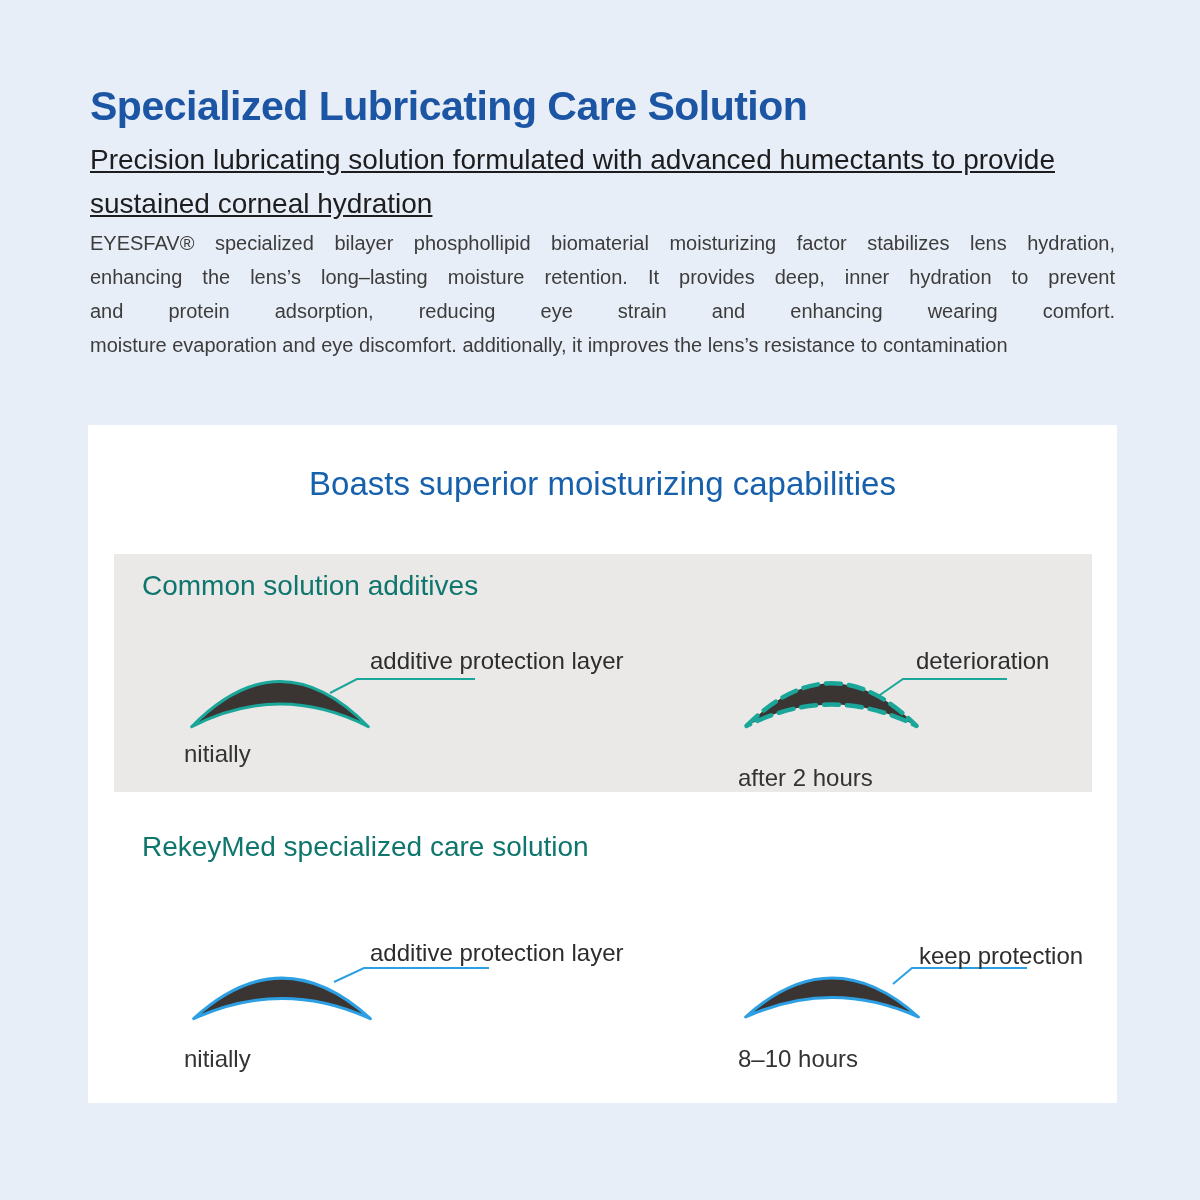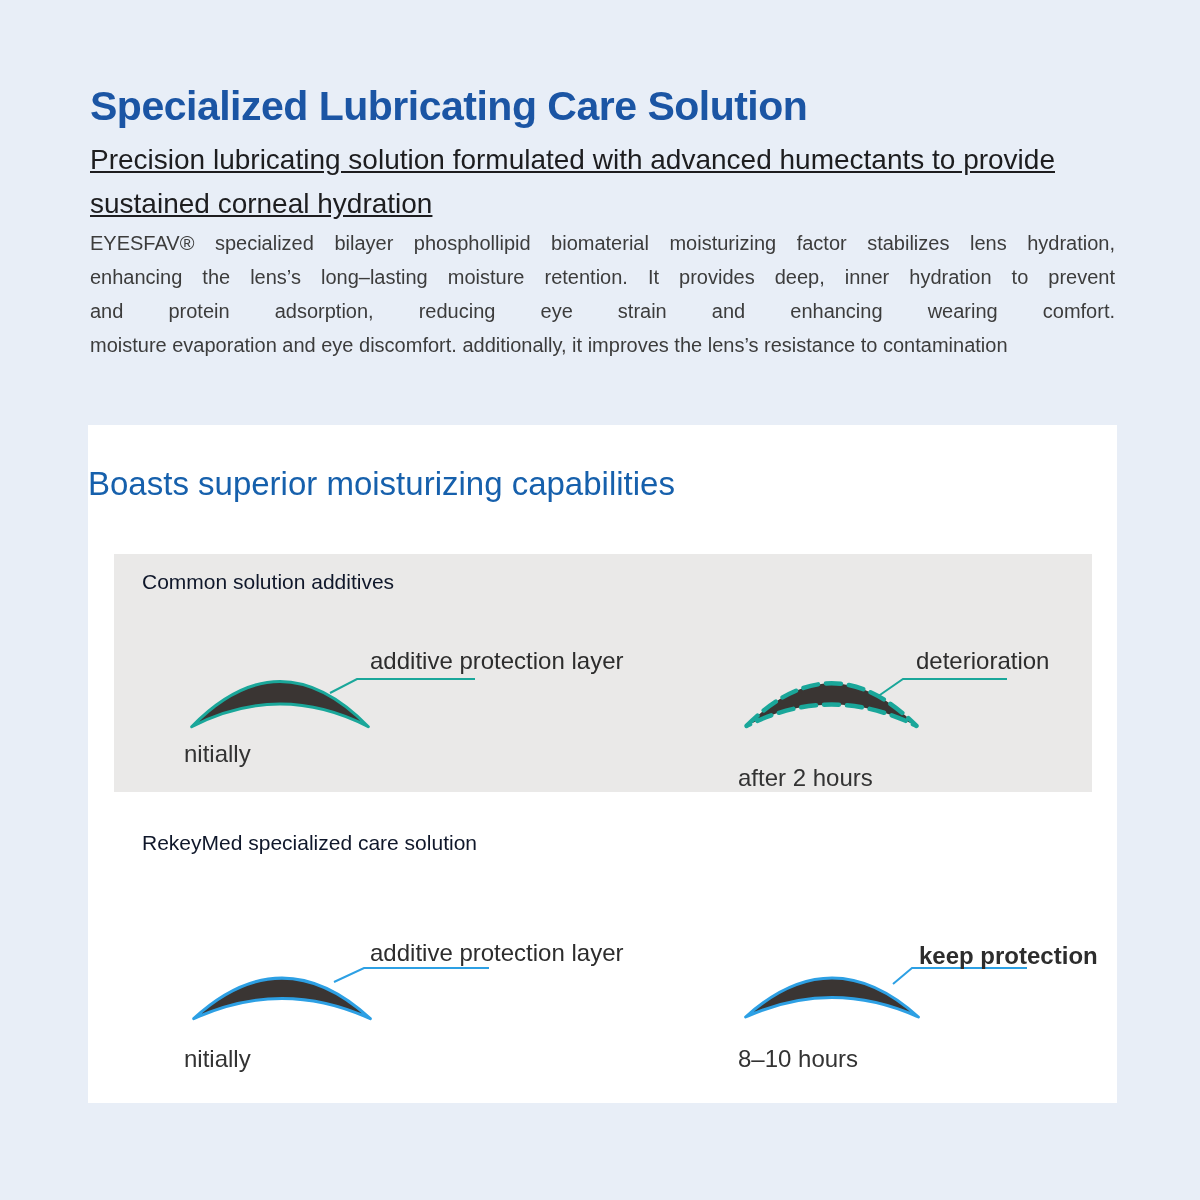--- a/index.html
+++ b/index.html
@@ -29,28 +29,29 @@
   .body-line{text-align:justify;text-align-last:justify;}
   .body-line:last-child{text-align:justify;text-align-last:left;}
 
   
   .card{
     left:88px;top:425px;width:1029px;height:678px;
     background:#ffffff;
   }
   .card-title{
     left:0;top:40px;width:100%;
+    text-align:center;
     font-size:33px;color:#1660ac;
   }
   .gray-panel{
     left:26px;top:129px;width:978px;height:238px;
     background:#eae9e8;
   }
   .section-label{
-    font-size:21px;color:#0f172a;
+    font-size:28px;color:#0f766e;
   }
   .panel-label{left:28px;top:16px;}
   .rekeymed-label{left:54px;top:406px;}
 
   .callout-label{
     font-size:24px;color:#2d2d2d;white-space:nowrap;
   }
   .caption{
     font-size:24px;color:#333333;white-space:nowrap;
   }
@@ -109,16 +110,16 @@
   </svg>
   <div class="abs callout-label" style="left:282px;top:514px;">additive protection layer</div>
   <div class="abs caption" style="left:96px;top:620px;width:190px;">nitially</div>
 
   <svg class="abs" style="left:650px;top:512px;" width="310" height="95" viewBox="0 0 310 95">
     <g transform="translate(4,38) scale(0.90,0.75)">
       <path d="M4,56 Q100,-48 196,56 Q100,4 4,56 Z" fill="#3a3533" stroke="#2da0e4" stroke-width="3" vector-effect="non-scaling-stroke" stroke-linejoin="round"></path>
     </g>
     <polyline points="155,47 174,31 289,31" fill="none" stroke="#2da0e4" stroke-width="2"></polyline>
   </svg>
-  <div class="abs callout-label" style="left:831px;top:517px;font-weight:bold;">keep protection</div>
+  <div class="abs callout-label" style="left:831px;top:517px;">keep protection</div>
   <div class="abs caption" style="left:650px;top:620px;width:256px;">8–10 hours</div>
 
 </div>
 
 </body></html>

